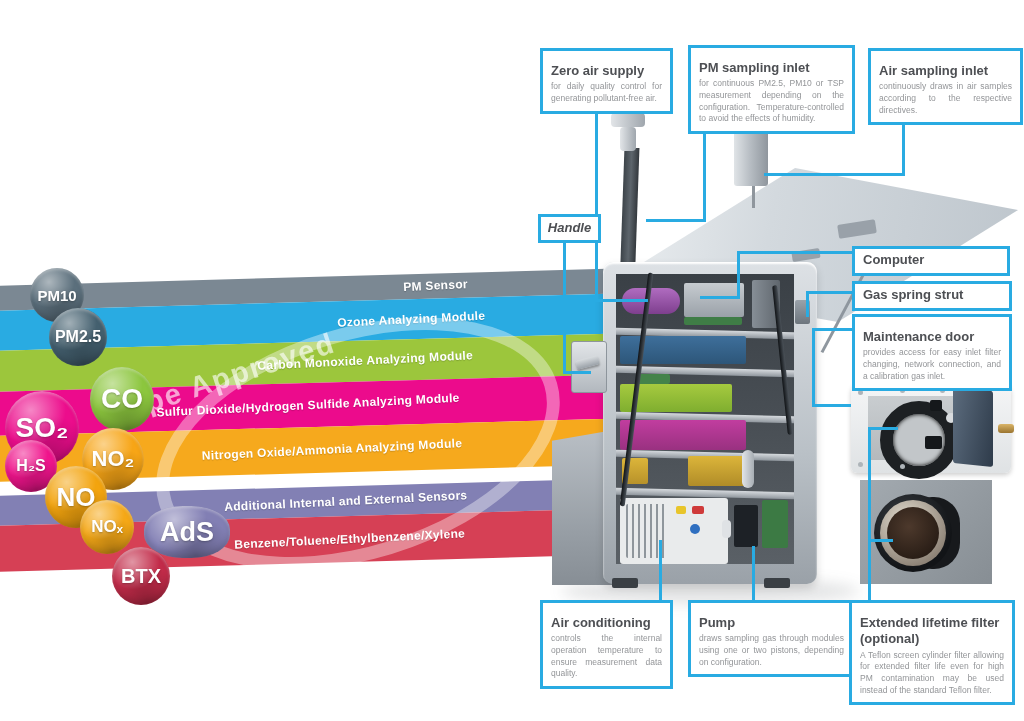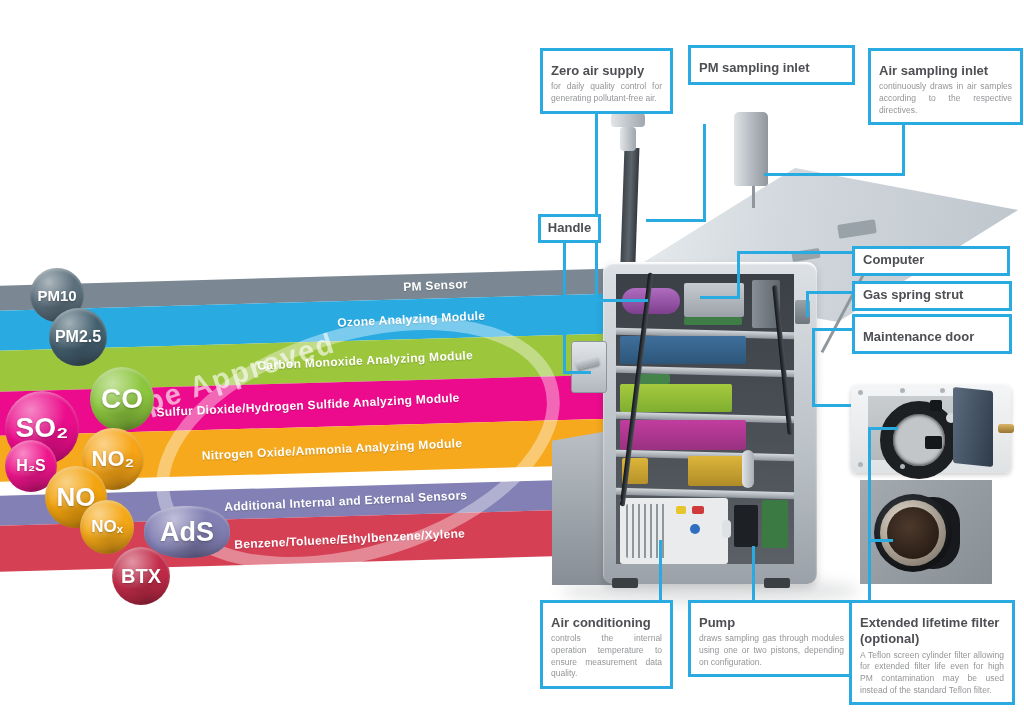--- a/index.html
+++ b/index.html
@@ -105,21 +105,21 @@
   
   .ld{position:absolute;background:var(--accent);z-index:9;}
   .co{position:absolute;background:#fff;border:3px solid var(--accent);z-index:10;
       padding:12px 8px 6px;box-sizing:border-box;}
   .co-title{font-size:13px;font-weight:bold;color:var(--title);line-height:1.25;}
   .co-body{font-size:8.5px;color:var(--body);line-height:1.38;text-align:justify;margin-top:2px;}
   .co-body:empty{display:none;}
   .co-zero {left:540px;top:48px; width:133px;}
   .co-pm   {left:688px;top:45px; width:167px;}
   .co-air  {left:868px;top:48px; width:155px;}
-  .co-handle{left:538px;top:214px;width:63px;text-align:center;padding:3px 6px 4px;}
+  .co-handle{left:538px;top:214px;width:63px;text-align:center;padding:3px 6px 4px;font-style:italic;}
   .co-computer{left:852px;top:246px;width:158px;padding:3px 8px 5px;}
   .co-strut{left:852px;top:281px;width:160px;padding:3px 8px 5px;}
   .co-maint{left:852px;top:314px;width:160px;}
   .co-ac   {left:540px;top:600px;width:133px;}
   .co-pump {left:688px;top:600px;width:167px;}
   .co-ext  {left:849px;top:600px;width:166px;}
 </style>
 </head>
 <body>
 
@@ -262,39 +262,41 @@
   <div class="ld" style="left:868px;top:539px;width:25px;height:3px;"></div>
   <div class="ld" style="left:659px;top:540px;width:3px;height:60px;"></div>
   <div class="ld" style="left:752px;top:546px;width:3px;height:54px;"></div>
 
   <div class="co co-zero">
     <div class="co-title">Zero air supply</div>
     <div class="co-body">for daily quality control for generating pollutant-free air.</div>
   </div>
   <div class="co co-pm">
     <div class="co-title">PM sampling inlet</div>
+    <div class="co-body">for continuous PM2.5, PM10 or TSP measurement depending on the configuration. Temperature-controlled to avoid the effects of humidity.</div>
   </div>
   <div class="co co-air">
     <div class="co-title">Air sampling inlet</div>
     <div class="co-body">continuously draws in air samples according to the respective directives.</div>
   </div>
   <div class="co co-handle">
     <div class="co-title">Handle</div>
 
   </div>
   <div class="co co-computer">
     <div class="co-title">Computer</div>
 
   </div>
   <div class="co co-strut">
     <div class="co-title">Gas spring strut</div>
 
   </div>
   <div class="co co-maint">
     <div class="co-title">Maintenance door</div>
+    <div class="co-body">provides access for easy inlet filter changing, network connection, and a calibration gas inlet.</div>
   </div>
   <div class="co co-ac">
     <div class="co-title">Air conditioning</div>
     <div class="co-body">controls the internal operation temperature to ensure measurement data quality.</div>
   </div>
   <div class="co co-pump">
     <div class="co-title">Pump</div>
     <div class="co-body">draws sampling gas through modules using one or two pistons, depending on configuration.</div>
   </div>
   <div class="co co-ext">

